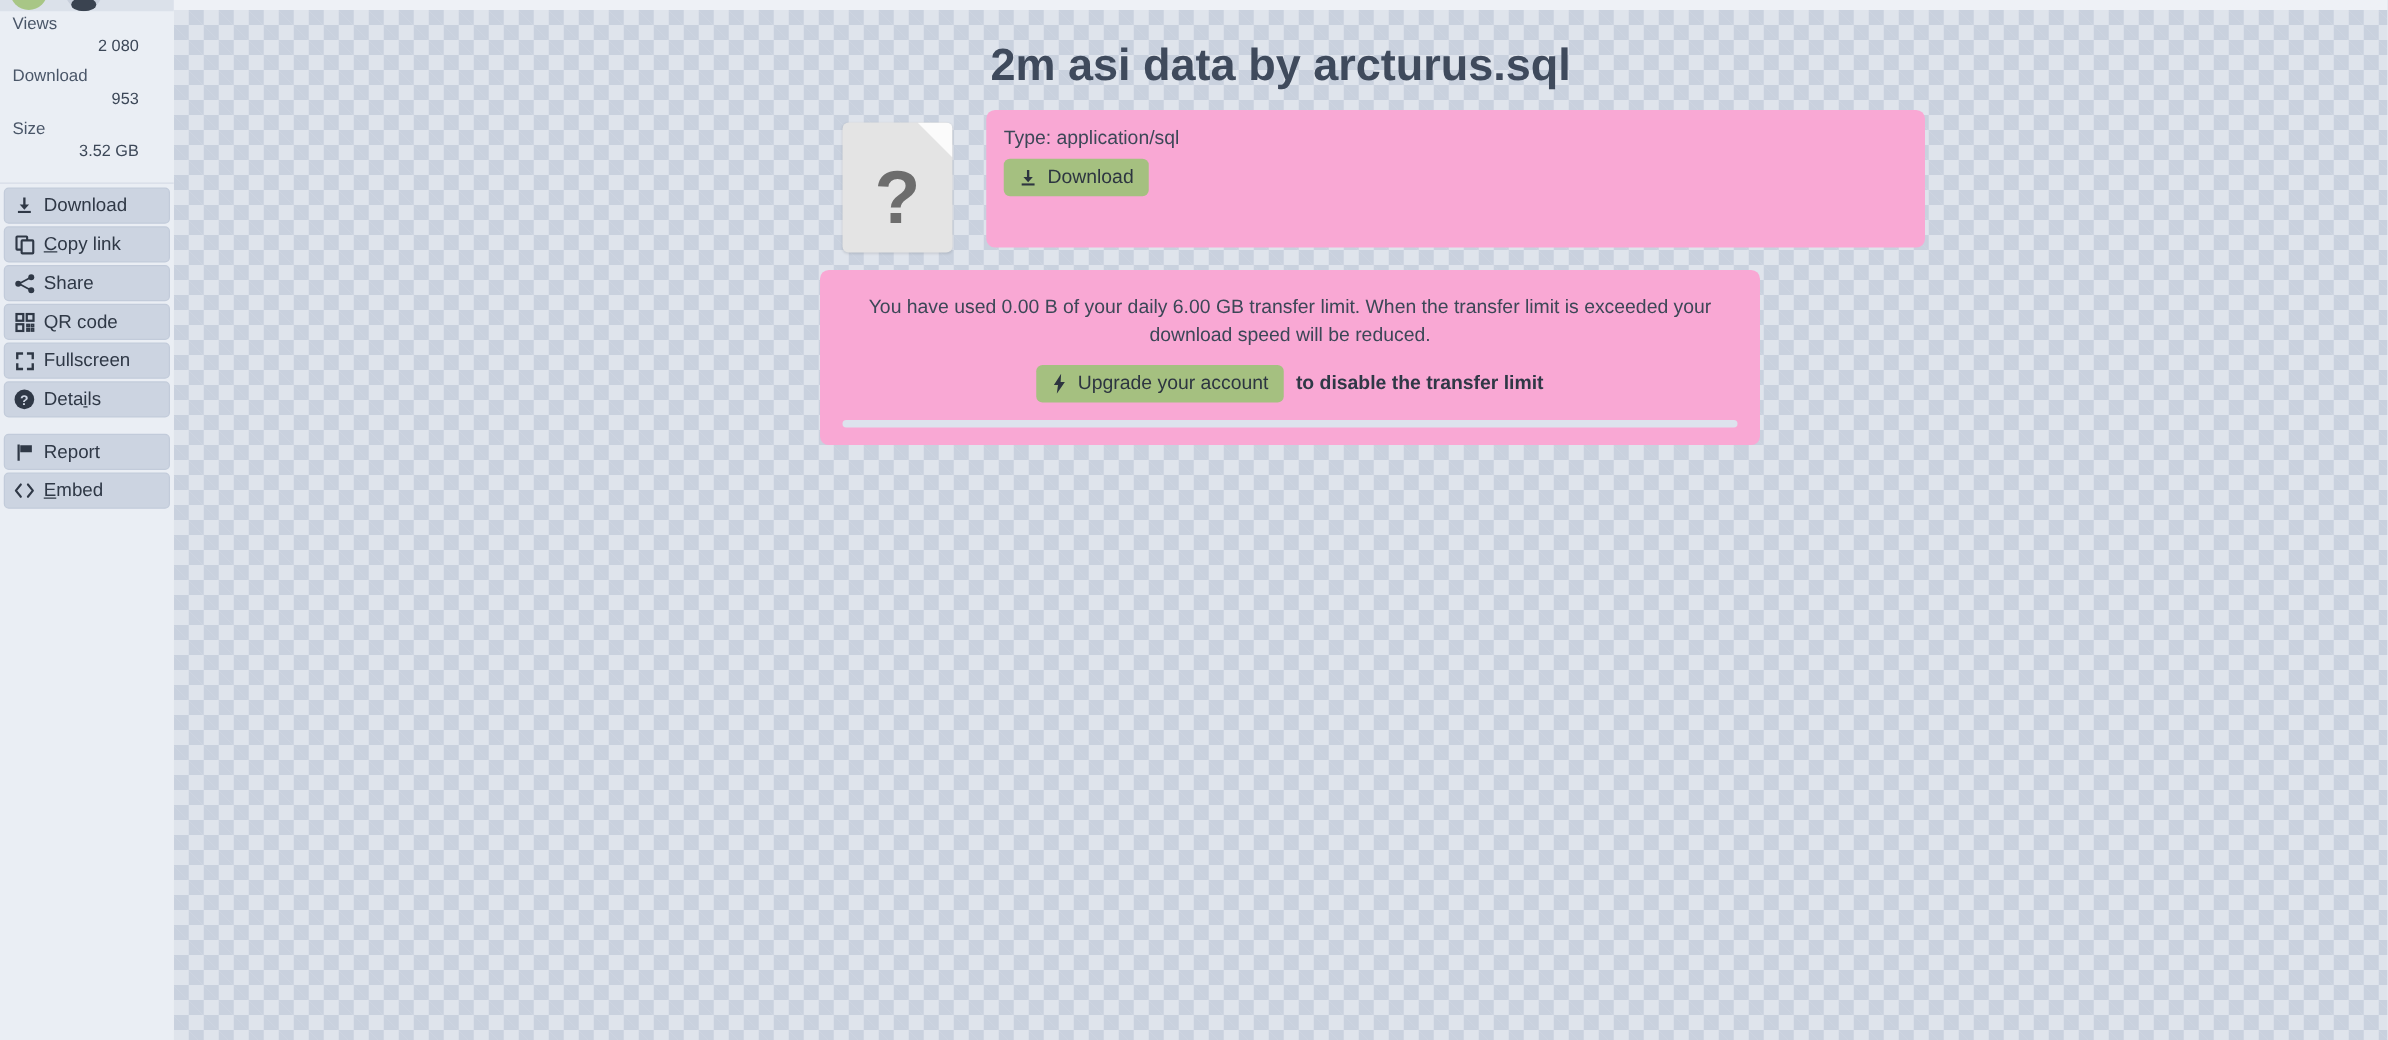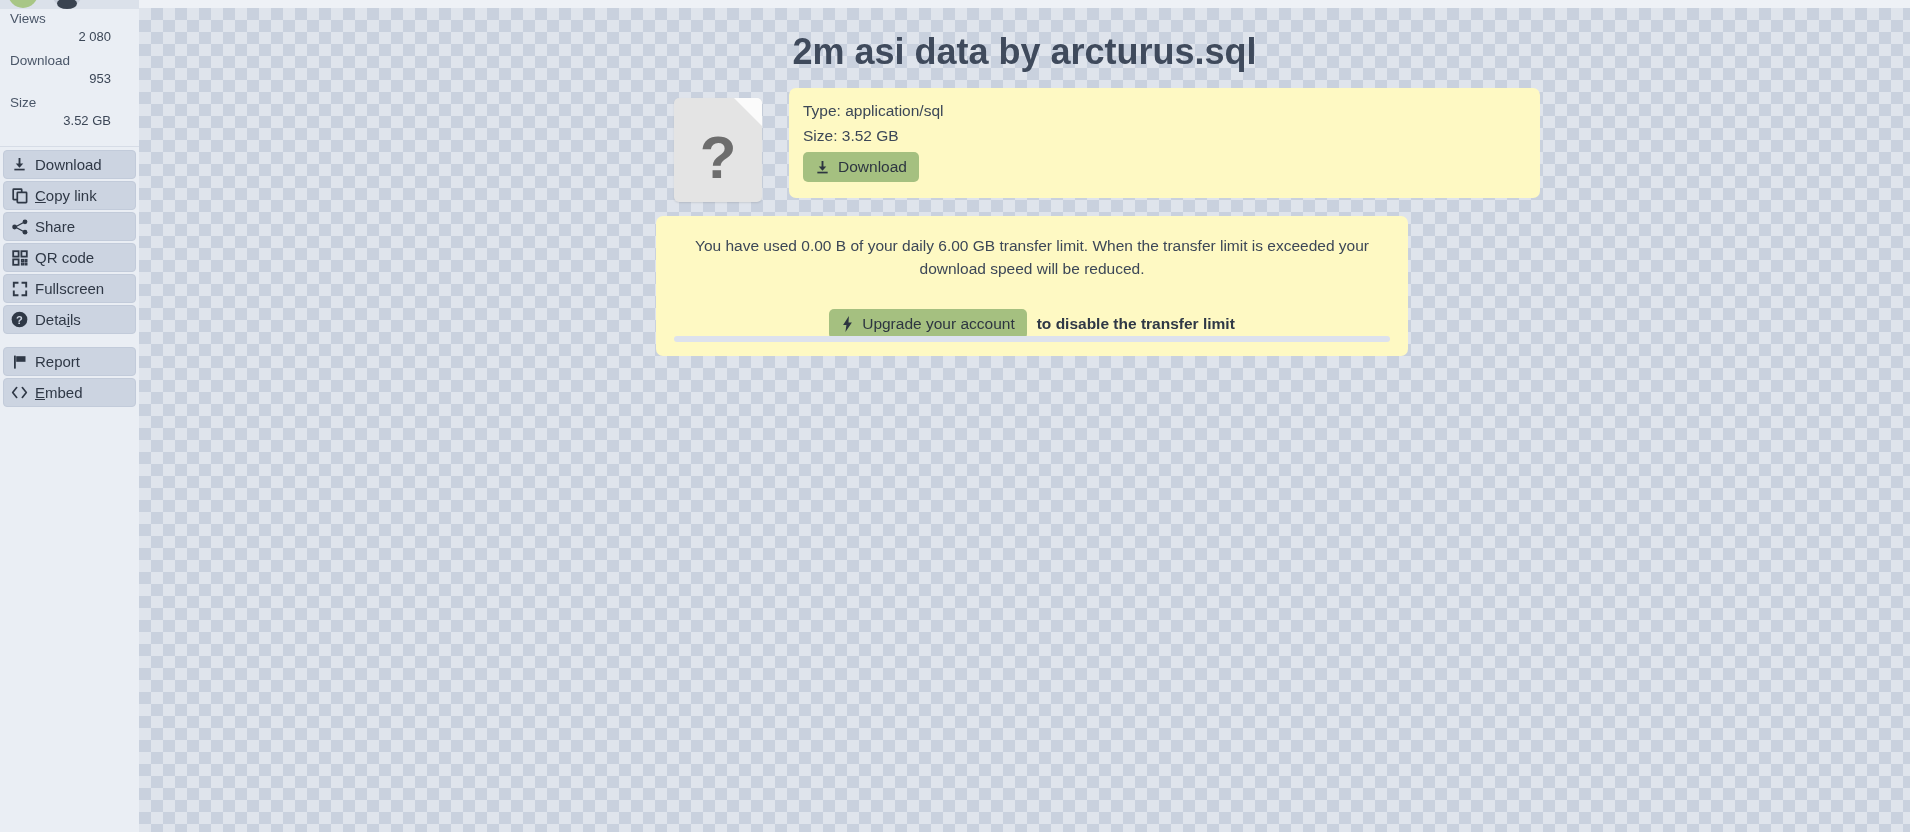--- a/index.html
+++ b/index.html
@@ -147,21 +147,21 @@
     text-align: center;
     font-size: 36px;
     font-weight: 700;
     color: #3f4a5c;
     line-height: 44px;
     letter-spacing: 0px;
   }
 
   .card {
     position: absolute;
-    background: #fef9c3;
+    background: #f9a8d4;
     border-radius: 7px;
     box-sizing: border-box;
   }
 
   #file-card {
     left: 789px;
     top: 88px;
     width: 751px;
     height: 110px;
     display: flex;
@@ -245,21 +245,21 @@
     height: 140px;
     padding: 18px 36px 0 36px;
   }
   #limit-text {
     font-size: 15.5px;
     color: #3c4757;
     line-height: 23px;
     text-align: center;
   }
   #upgrade-row {
-    margin-top: 29px;
+    margin-top: 12px;
     display: flex;
     align-items: center;
     justify-content: center;
     gap: 10px;
   }
   #upgrade-note {
     font-size: 15.5px;
     font-weight: bold;
     color: #2f3846;
     white-space: nowrap;
@@ -412,21 +412,20 @@
   <div id="file-icon-wrap">
     <div class="file-page">
       <div class="file-fold2"></div>
       <div class="file-q">?</div>
     </div>
   </div>
 
   <div class="card" id="file-card">
     <div class="file-meta">
       <div class="line">Type: application/sql</div>
-      <div class="line">Size: 3.52 GB</div>
       <button class="green-btn">
         <span class="gico">
           <svg width="15" height="15" viewBox="0 0 16 16" fill="currentColor">
             <path d="M7 1h2v6h3l-4 4.5L4 7h3z"></path>
             <rect x="2.5" y="12.5" width="11" height="1.8"></rect>
           </svg>
         </span>
         <span>Download</span>
       </button>
     </div>

